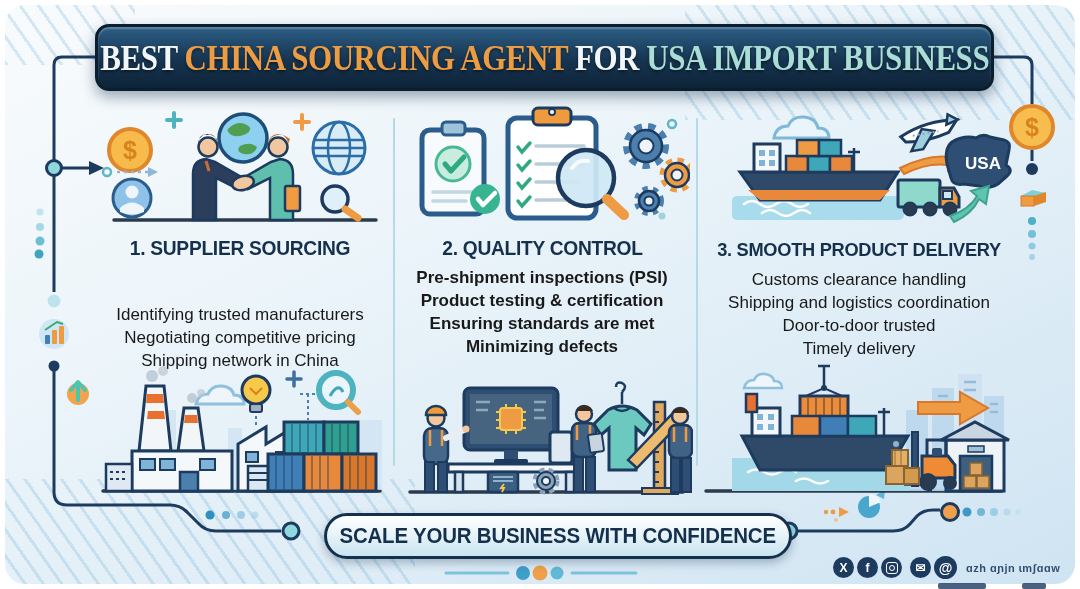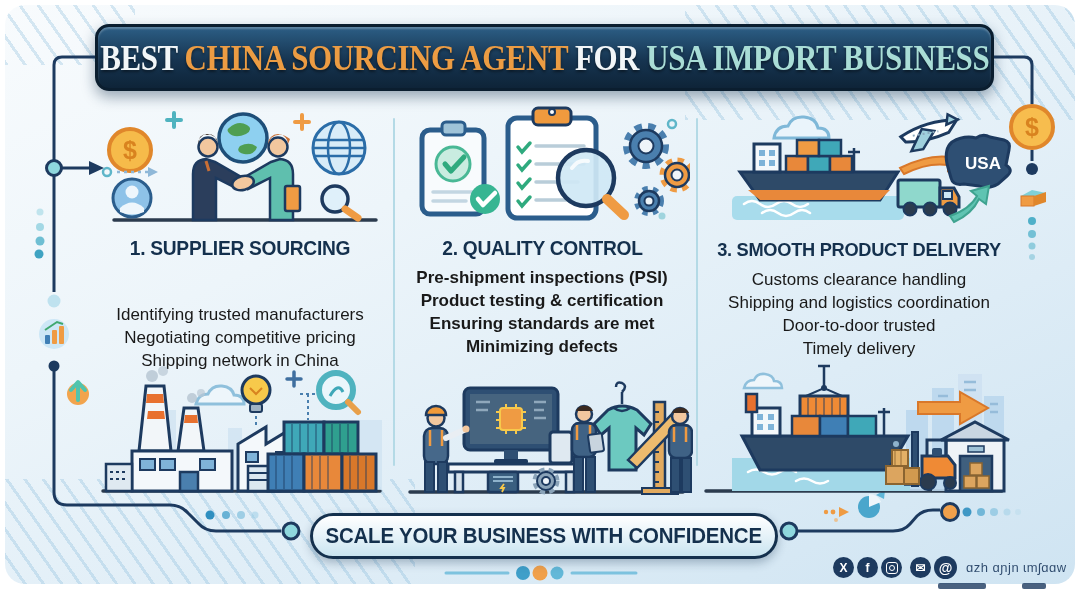--- a/index.html
+++ b/index.html
@@ -23,35 +23,35 @@
   .seg-white{color:#f2f6f8;} .seg-orange{color:#ec9c43;} .seg-teal{color:#a9ddd6;}
 
   .divider{position:absolute;top:118px;width:2px;height:348px;background:#b4dae6;border-radius:2px;}
   .divider.d1{left:393px;} .divider.d2{left:696px;}
 
   .illus{position:absolute;}
   .col-heading{position:absolute;text-align:center;font-weight:bold;color:#14304d;
                font-size:20px;letter-spacing:-.3px;transform:scaleX(.96);white-space:nowrap;}
   .col-lines{position:absolute;text-align:center;color:#191919;font-size:17px;line-height:23px;}
 
-  .cta{position:absolute;left:310px;top:513px;width:462px;height:40px;border:3.5px solid #14304d;
+  .cta{position:absolute;left:324px;top:513px;width:462px;height:40px;border:3.5px solid #14304d;
        border-radius:26px;background:linear-gradient(180deg,#ffffff 0%,#e3f1f8 55%,#c9e4f0 100%);
        box-shadow:0 4px 10px rgba(20,50,80,.3);display:flex;align-items:center;justify-content:center;}
   .cta-text{font-size:22px;font-weight:bold;color:#14304d;white-space:nowrap;transform:scaleX(.93);letter-spacing:-.2px;}
 
   .decor{position:absolute;left:0;top:0;pointer-events:none;}
 
   .footer-social{position:absolute;left:833px;top:556px;display:flex;align-items:center;}
   .soc{width:21px;height:21px;border-radius:50%;background:#1d3a5f;color:#ffffff;display:flex;
        align-items:center;justify-content:center;font-size:12px;font-weight:bold;margin-right:3px;}
   .soc.gap{margin-left:5px;}
   .soc.big{width:23px;height:23px;font-size:14px;}
   .ig-box{width:10px;height:10px;border:1.6px solid #fff;border-radius:3px;display:flex;align-items:center;justify-content:center;}
   .ig-dot{width:4px;height:4px;border:1.4px solid #fff;border-radius:50%;}
-  .watermark{margin-left:6px;color:#1d3a5f;font-size:13px;font-weight:normal;letter-spacing:.5px;opacity:.9;
+  .watermark{margin-left:6px;color:#1d3a5f;font-size:11px;font-weight:bold;letter-spacing:.5px;opacity:.9;
              filter:blur(.3px);white-space:nowrap;}
 </style>
 </head>
 <body>
 
 <div class="stage">
   <div class="canvas">
     <div class="stripes tr"></div>
     <div class="stripes bl"></div>
     <div class="stripes tl"></div>

